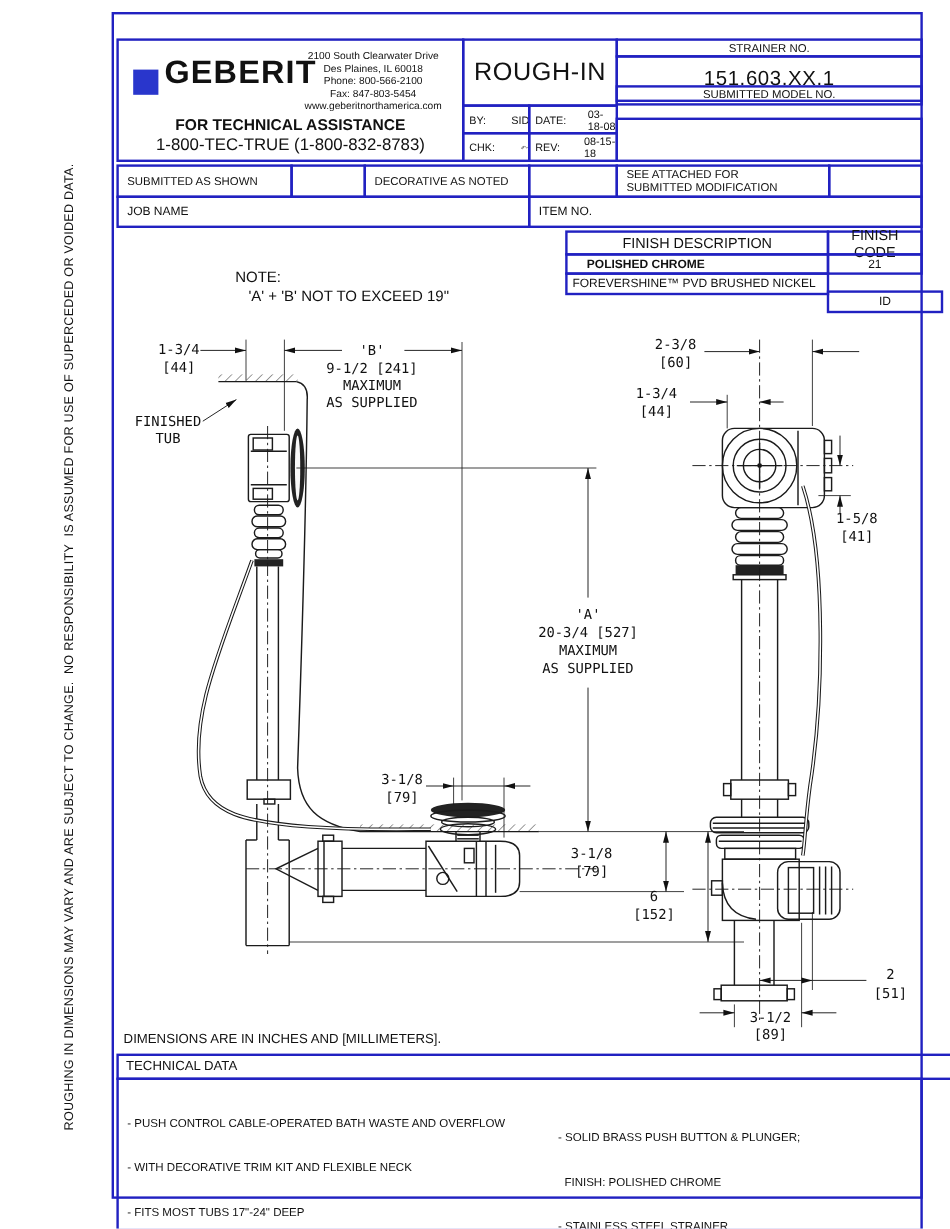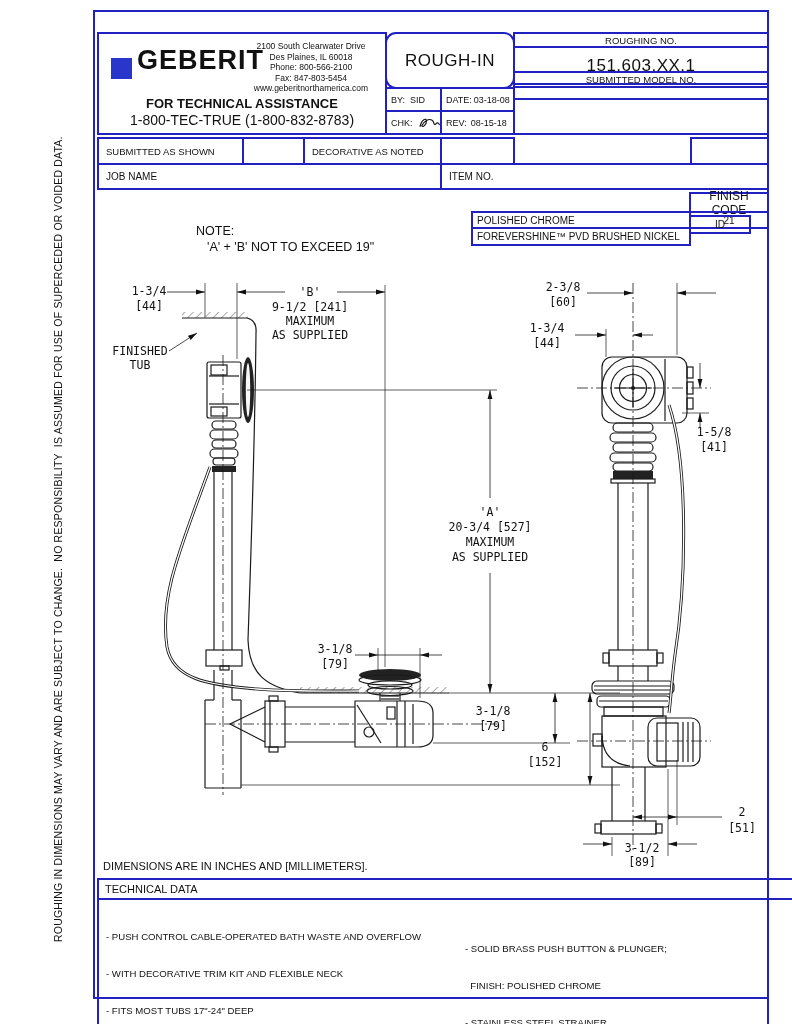--- a/index.html
+++ b/index.html
@@ -7,22 +7,22 @@
          font-family:"Liberation Sans",sans-serif;color:#111;overflow:hidden;}
   .b{position:absolute;box-sizing:border-box;border:2px solid #2121c1;}
   .t{position:absolute;white-space:nowrap;}
   .ctr{display:flex;align-items:center;justify-content:center;text-align:center;}
   .side-note{position:absolute;left:52px;top:942px;width:870px;transform-origin:0 0;
              transform:rotate(-90deg);font-size:10.5px;letter-spacing:.2px;white-space:pre;}
   .brand{font-weight:bold;font-size:27px;letter-spacing:1px;}
   .addr{font-size:8.5px;line-height:10.5px;text-align:center;}
   .assist1{font-weight:bold;font-size:13px;}
   .assist2{font-size:14px;}
-  .roughin{font-size:17px;letter-spacing:.5px;border-radius:11px;}
-  .cell-sm{font-size:9px;display:flex;align-items:center;padding-left:4px;gap:5px;}
+  .roughin{font-size:21px;letter-spacing:.5px;}
+  .cell-sm{font-size:9px;display:flex;align-items:center;padding-left:4px;gap:21px;}
   .lab-sm{font-size:9.5px;display:flex;align-items:center;padding-left:7px;}
   .fit-label{font-size:9.5px;}
   .fit-no{font-size:17px;letter-spacing:.5px;}
   .see-attached{font-size:9.5px;line-height:11.5px;padding-left:7px;display:flex;align-items:center;white-space:pre-line;}
   .fin-hd{font-size:12px;}
   .fin-row{font-size:10px;}
   .note1{font-size:12.5px;}
   .tech-items{font-size:9.6px;line-height:12.4px;white-space:pre;}
   svg text{font-family:"DejaVu Sans Mono",monospace;font-size:11.5px;fill:#111;}
 </style>
@@ -63,39 +63,42 @@
     <span>CHK:</span>
     <svg width="24" height="14" viewBox="0 0 24 14">
         <path d="M2,11 C4,3 9,1 9,5 C9,9 5,12 4,10 C7,4 12,2 15,4 C18,6 16,10 19,8 C21,6 22,7 23,9" stroke="#111" fill="none" stroke-width="1.2"></path>
       </svg>
   </div>
   <div class="b cell-sm" style="left:440px;top:110px;width:75px;height:25px;">
     <span>REV:</span>
     <span style="margin-left:-1px">08-15-18</span>
   </div>
 
-  <div class="b ctr fit-label" style="left:513px;top:32px;width:256px;height:16px;">ROUGHING NO.</div>
+  <div class="b ctr fit-label" style="left:513px;top:32px;width:256px;height:16px;">STRAINER NO.</div>
   <div class="b ctr fit-no" style="left:513px;top:46px;width:256px;height:39px;">151.603.XX.1</div>
   <div class="b ctr fit-label" style="left:513px;top:71px;width:256px;height:17px;">SUBMITTED MODEL NO.</div>
   <div class="b" style="left:513px;top:98px;width:256px;height:37px;"></div>
 
   <div class="b lab-sm" style="left:97px;top:137px;width:147px;height:28px;">SUBMITTED AS SHOWN</div>
   <div class="b" style="left:242px;top:137px;width:63px;height:28px;"></div>
   <div class="b lab-sm" style="left:303px;top:137px;width:139px;height:28px;">DECORATIVE AS NOTED</div>
   <div class="b" style="left:440px;top:137px;width:75px;height:28px;"></div>
+  <div class="b see-attached" style="left:513px;top:137px;width:179px;height:28px;">SEE ATTACHED FOR
+SUBMITTED MODIFICATION</div>
   <div class="b" style="left:690px;top:137px;width:79px;height:28px;"></div>
 
   <div class="b lab-sm" style="font-size:10px;left:440px;top:163px;width:329px;height:27px;">ITEM NO.</div>
   <div class="b lab-sm" style="font-size:10px;left:97px;top:163px;width:345px;height:27px;">JOB NAME</div>
 
+  <div class="b ctr fin-hd" style="left:471px;top:192px;width:220px;height:21px;">FINISH DESCRIPTION</div>
   <div class="b ctr fin-hd" style="left:689px;top:192px;width:80px;height:21px;">FINISH CODE</div>
-  <div class="b fin-row" style="left:471px;top:211px;width:220px;height:18px;display:flex;align-items:center;padding-left:4px;">POLISHED CHROME</div>
+  <div class="b fin-row" style="left:471px;top:211px;width:220px;height:18px;display:flex;align-items:center;padding-left:16px;font-weight:bold;">POLISHED CHROME</div>
   <div class="b ctr fin-row" style="left:689px;top:211px;width:80px;height:18px;">21</div>
   <div class="b fin-row" style="left:471px;top:227px;width:220px;height:19px;display:flex;align-items:center;padding-left:4px;">FOREVERSHINE™ PVD BRUSHED NICKEL</div>
-  <div class="b ctr fin-row" style="left:689px;top:215px;width:62px;height:19px;">ID</div>
+  <div class="b ctr fin-row" style="left:689px;top:242px;width:97px;height:19px;">ID</div>
 
   <div class="t note1" style="left:196px;top:224px;">NOTE:</div>
   <div class="t note1" style="left:207px;top:240px;">'A' + 'B' NOT TO EXCEED 19"</div>
 
   <svg width="672" height="615" viewBox="0 0 672 615" style="position:absolute;left:97px;top:255px;">
     <defs>
       <marker id="ar" viewBox="0 0 12 8" refX="11.5" refY="4" markerWidth="12" markerHeight="8" orient="auto-start-reverse">
         <path d="M0,0.9 L11.5,4 L0,7.1 Z" fill="#111"></path>
       </marker>
       <pattern id="hatch" width="6" height="6" patternUnits="userSpaceOnUse" patternTransform="rotate(45)">

